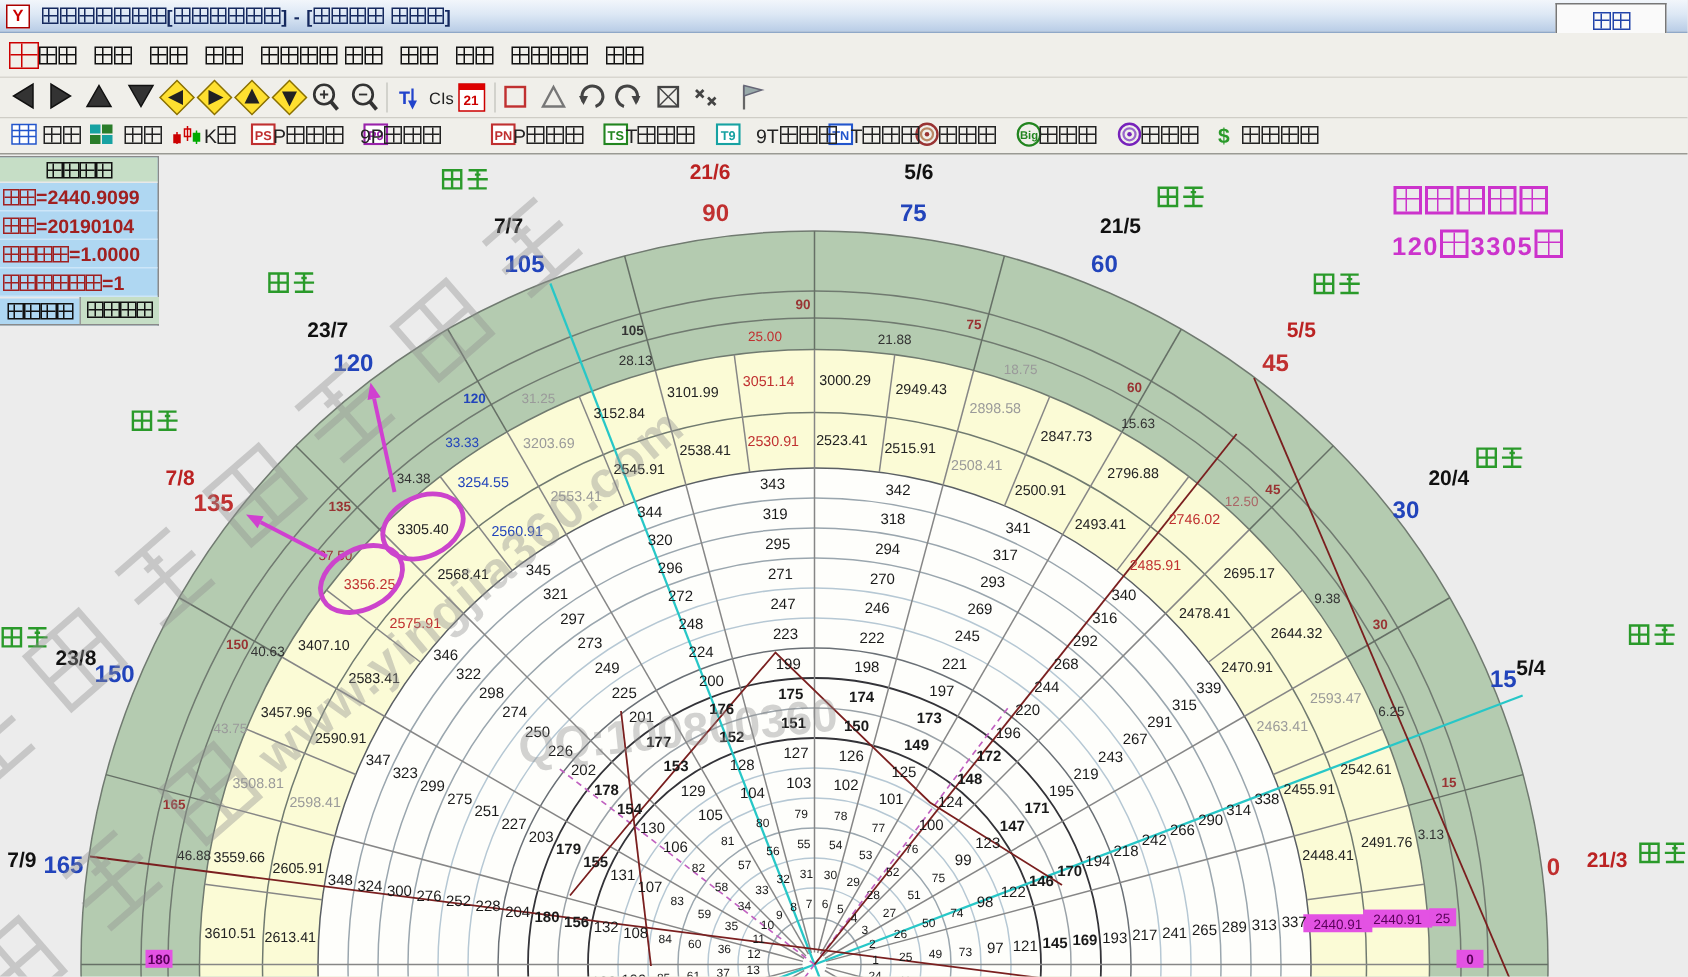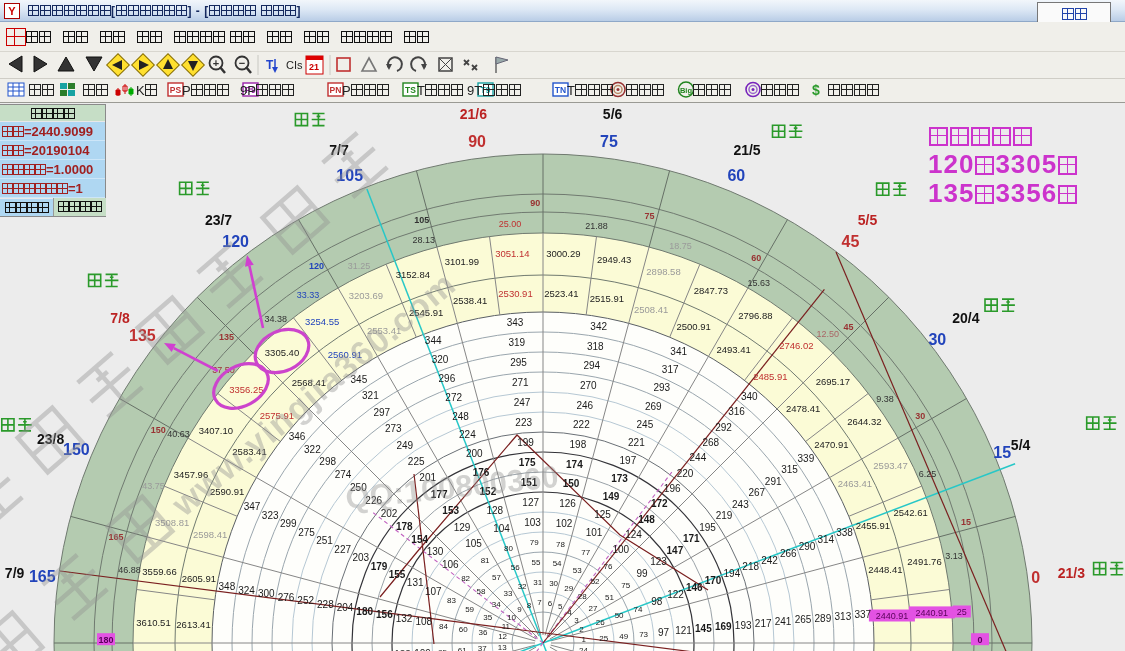--- a/index.html
+++ b/index.html
@@ -15,21 +15,21 @@
 #menu .logo{position:absolute;left:5px;top:6px;width:20px;height:18px;color:#c00;border:1.6px solid #c00;font-weight:bold}
 #menu .logo::before{border-top:1.5px solid #c00}#menu .logo::after{border-left:1.5px solid #c00}
 #tb1{position:absolute;left:0;top:52px;width:1125px;height:27px;background:#f0efea;border-bottom:1px solid #cfcdc6}
 #tb2{position:absolute;left:0;top:79px;width:1125px;height:24px;background:#f0efea;border-bottom:1px solid #9a9a94;color:#222;font-size:13px}
 #tb2 .it{position:absolute;top:4px}
 #panel{position:absolute;left:0;top:104px;width:106px;border:1px solid #8a8a8a;border-left:none;background:#afd7f2;font-size:13px}
 #panel .hd{height:17px;background:#c6dec6;text-align:center;color:#111;font-weight:bold;border-bottom:1px solid #e8e8e8;padding-top:1px}
 #panel .rw{height:19px;border-bottom:1px solid #cde6f8;color:#a02020;font-weight:bold;padding:2px 0 1px 2px;white-space:nowrap;overflow:hidden}
 #panel .bt{height:18px;display:flex}
 #panel .bt div{flex:0 0 53px;height:18px;text-align:center;color:#111;font-size:12px;padding-top:2px}
-#mag{position:absolute;left:928px;top:121px;color:#cc33cc;font-size:26px;font-weight:bold;line-height:29px;letter-spacing:1px;white-space:nowrap}
+#mag{position:absolute;left:928px;top:121px;color:#cc33cc;font-size:17px;font-weight:bold;line-height:29px;letter-spacing:1px;white-space:nowrap}
 #mag .zi{width:19px;height:19px;border-width:2px;vertical-align:-2px;margin:0 1px}
 #mag .zi::before{border-top-width:1.8px}#mag .zi::after{border-left-width:1.8px}
 
 #title .zi{width:11px;height:11px;border-color:#15295e;color:#15295e;border-width:1.2px}
 </style></head>
 <body>
 <svg width="1125" height="548" viewBox="0 0 1125 548" font-family="Liberation Sans, sans-serif" style="position:absolute;left:0;top:103px">
     <rect x="0" y="0" width="1125" height="548" fill="#ececec"></rect>
     <circle cx="543.0" cy="540.0" r="489" fill="#b4cbb0"></circle>
     <circle cx="543.0" cy="540.0" r="410" fill="#fbfbd6"></circle>
@@ -562,34 +562,33 @@
       <circle cx="753" cy="9.5" r="1.5" fill="#7722bb"></circle>
       <text x="812" y="15" font-size="14" font-weight="bold" fill="#2a9a2a">$</text>
     </svg>
     <div class="it" style="left:28px"><i class="zi "></i><i class="zi "></i></div>
     <div class="it" style="left:82px"><i class="zi "></i><i class="zi "></i></div>
     <div class="it" style="left:136px">K<i class="zi "></i></div>
     <div class="it" style="left:182px">P<i class="zi "></i><i class="zi "></i><i class="zi "></i></div>
     <div class="it" style="left:240px">9P<i class="zi "></i><i class="zi "></i><i class="zi "></i></div>
     <div class="it" style="left:342px">P<i class="zi "></i><i class="zi "></i><i class="zi "></i></div>
     <div class="it" style="left:417px">T<i class="zi "></i><i class="zi "></i><i class="zi "></i></div>
-    <div class="it" style="left:467px">9T<i class="zi "></i><i class="zi "></i><i class="zi "></i></div>
+    <div class="it" style="left:504px">9T<i class="zi "></i><i class="zi "></i><i class="zi "></i></div>
     <div class="it" style="left:567px">T<i class="zi "></i><i class="zi "></i><i class="zi "></i></div>
     <div class="it" style="left:625px"><i class="zi "></i><i class="zi "></i><i class="zi "></i></div>
     <div class="it" style="left:692px"><i class="zi "></i><i class="zi "></i><i class="zi "></i></div>
     <div class="it" style="left:760px"><i class="zi "></i><i class="zi "></i><i class="zi "></i></div>
     <div class="it" style="left:827px"><i class="zi "></i><i class="zi "></i><i class="zi "></i><i class="zi "></i></div>
   </div>
 <div id="panel">
 <div class="hd"><i class="zi"></i><i class="zi"></i><i class="zi"></i><i class="zi"></i></div>
 <div class="rw"><i class="zi"></i><i class="zi"></i>=2440.9099</div>
 <div class="rw"><i class="zi"></i><i class="zi"></i>=20190104</div>
 <div class="rw"><i class="zi"></i><i class="zi"></i><i class="zi"></i><i class="zi"></i>=1.0000</div>
 <div class="rw"><i class="zi"></i><i class="zi"></i><i class="zi"></i><i class="zi"></i><i class="zi"></i><i class="zi"></i>=1</div>
 <div class="bt">
       <div style="background:#afd7f2;border-top:1px solid #e8e8e8"><i class="zi "></i><i class="zi "></i><i class="zi "></i><i class="zi "></i></div>
       <div style="background:#c6dec6;border-left:1px solid #999"><i class="zi "></i><i class="zi "></i><i class="zi "></i><i class="zi "></i></div>
     </div>
   </div>
 <div id="mag">
     <div><i class="zi "></i><i class="zi "></i><i class="zi "></i><i class="zi "></i><i class="zi "></i></div>
     <div>120<i class="zi "></i>3305<i class="zi "></i></div>
-    <div>135<i class="zi "></i>3356<i class="zi "></i></div>
   </div>
 </body></html>

